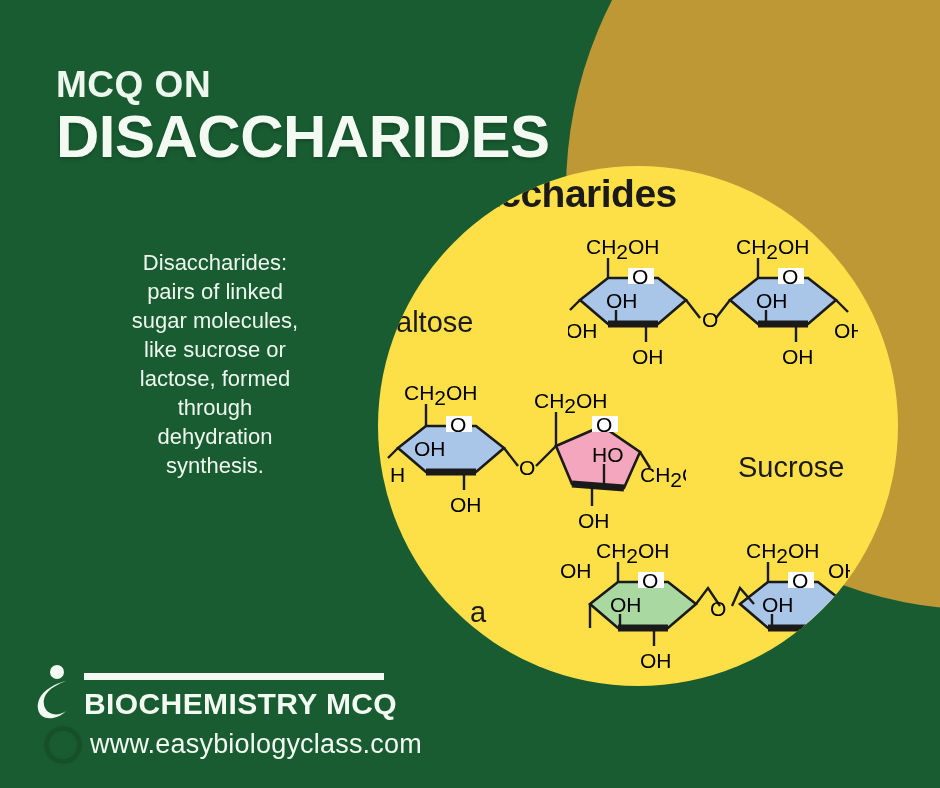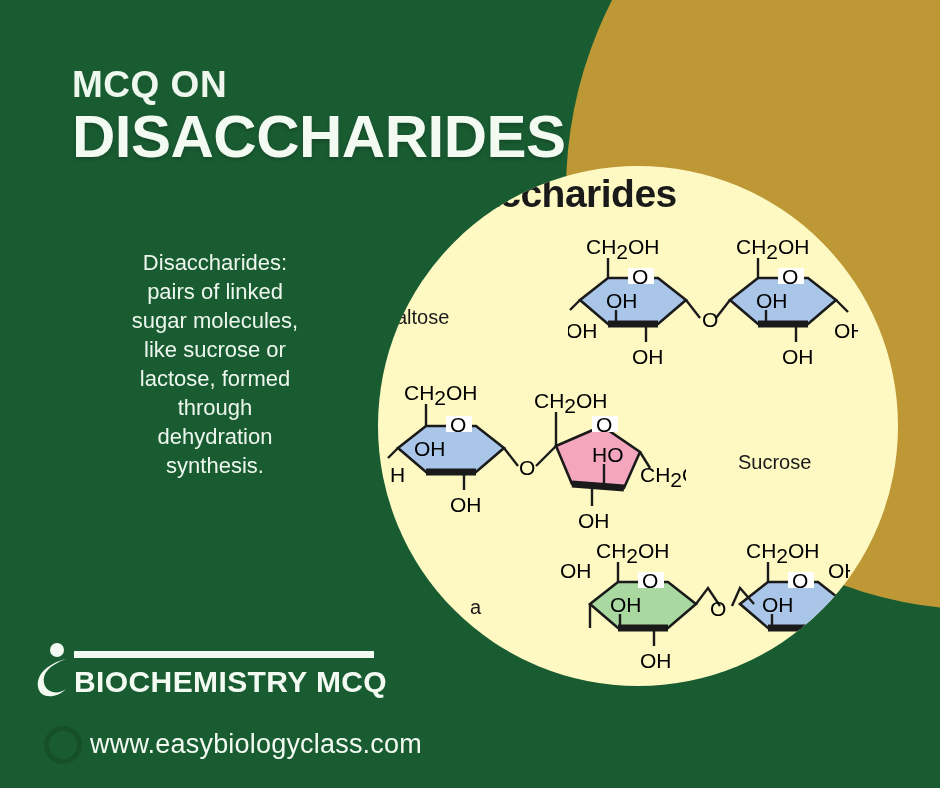--- a/index.html
+++ b/index.html
@@ -27,32 +27,31 @@
     border-radius: 50%;
     background: #bd9835;
   }
   .white-circle {
     position: absolute;
     left: 378px;
     top: 166px;
     width: 520px;
     height: 520px;
     border-radius: 50%;
-    background: #fef9c3;
+    background: #fde047;
     overflow: hidden;
   }
 
   
   .header {
     position: absolute;
     left: 56px;
     top: 66px;
     z-index: 6;
     pointer-events: none;
-    margin-left: 16px;
   }
   .kicker {
     font-size: 37px;
     font-weight: 700;
     letter-spacing: 0.5px;
     color: #eef7ee;
     line-height: 1.05;
     margin: 0 0 2px 0;
     white-space: nowrap;
   }
@@ -85,41 +84,40 @@
   .footer {
     position: absolute;
     left: 36px;
     bottom: 28px;
     z-index: 7;
     width: 560px;
   }
   .brand-row {
     display: flex;
     align-items: center;
-    gap: 0;
+    gap: 10px;
   }
   .brand-mark { width: 38px; height: 66px; flex: 0 0 auto; }
   .brand-text-wrap { display: flex; flex-direction: column; }
   .brand-rule {
     width: 300px;
     height: 7px;
     background: #f2faf2;
     margin-bottom: 9px;
   }
   .brand-name {
     font-size: 30px;
     font-weight: 700;
     letter-spacing: 0.4px;
     color: #f2faf2;
     line-height: 1;
   }
   .url-row {
     display: flex;
     align-items: flex-end;
-    margin-top: 22px;
     position: relative;
   }
   .url-watermark {
     position: absolute;
     left: 8px;
     top: 50%;
     transform: translateY(-50%);
     width: 38px;
     height: 38px;
     border-radius: 50%;
@@ -139,21 +137,21 @@
     left: 100px;
     top: 6px;
     font-size: 39px;
     font-weight: 700;
     color: #1a1a1a;
     white-space: nowrap;
     letter-spacing: -0.5px;
   }
   .fig-label {
     position: absolute;
-    font-size: 20px;
+    font-size: 29px;
     color: #1a1a1a;
     white-space: nowrap;
   }
   .lbl-maltose { left: 18px;  top: 140px; }
   .lbl-sucrose { left: 360px; top: 285px; text-align: right; }
   .lbl-lactose { left: 92px;  top: 430px; }
 
   .mol { position: absolute; }
   .mol text {
     font-family: "Liberation Sans", sans-serif;

